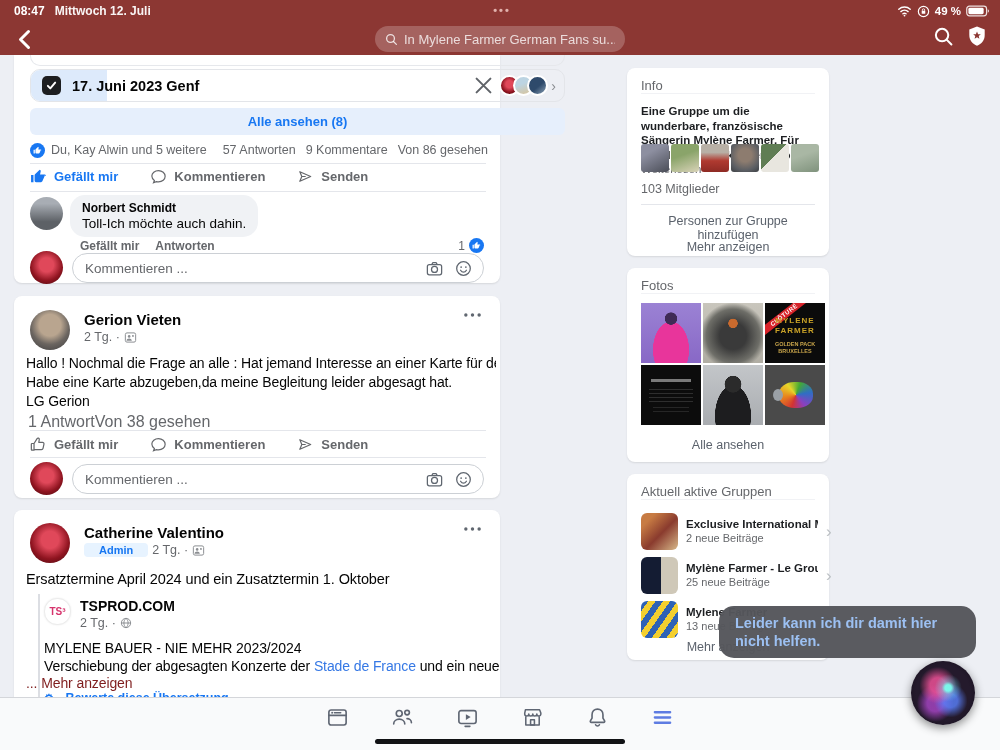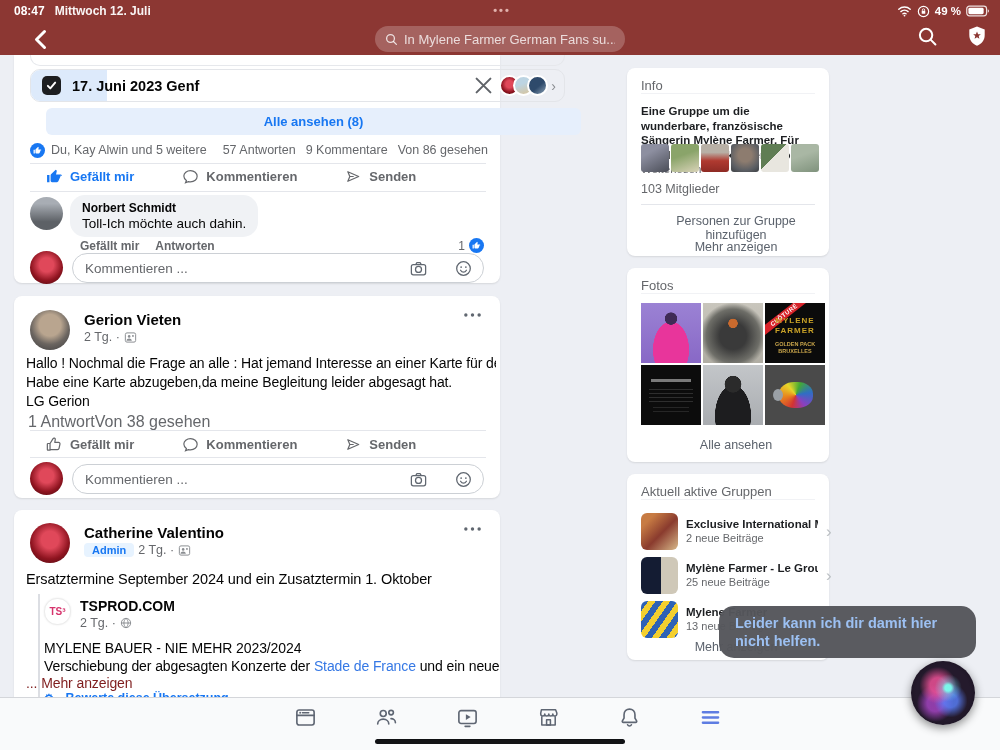--- a/index.html
+++ b/index.html
@@ -4,21 +4,21 @@
 <style>
   * { box-sizing: border-box; margin: 0; padding: 0; }
   html,body { width:1000px; height:750px; }
   body {
     font-family:"Liberation Sans", sans-serif;
     background:#edeff4; position:relative; overflow:hidden;
     -webkit-font-smoothing:antialiased; color:#050505;
   }
   .abs { position:absolute; }
   svg { display:block; }
-  button { background:none; border:none; font-family:inherit; cursor:pointer; padding:0;margin-left:16px; }
+  button { background:none; border:none; font-family:inherit; cursor:pointer; padding:0; }
 
   
   .topbar { position:absolute; top:0; left:0; right:0; height:55px; background:#8c3733; z-index:5; }
   .statusrow { position:absolute; top:3px; left:14px; right:10px; height:16px;
     display:flex; align-items:center; color:#fff; font-size:12px; }
   .statusrow .time { font-weight:700; margin-right:10px; }
   .statusrow .date { font-weight:600; opacity:.95; }
   .statusdots { position:absolute; left:0; right:0; text-align:center; top:1px;
     color:rgba(255,220,215,.75); font-size:11px; letter-spacing:2px; font-weight:700; }
   .statusright { margin-left:auto; display:flex; align-items:center; gap:5px; }
@@ -336,37 +336,37 @@
           <path d="M8.3 14.2c1 1.6 2.2 2.4 3.7 2.4s2.7-.8 3.7-2.4"></path>
         </svg>
     </button>
   </div>
 </div>
 
 <div class="card feedcard" style="top:510px;height:187px;overflow:hidden;border-radius:8px 8px 0 0;">
   <div class="pavatar redlogo" style="left:16px;top:13px;width:40px;height:40px;"></div>
   <div class="abs pname" style="left:70px;top:14px;">Catherine Valentino</div>
   <div class="abs pmeta" style="left:70px;top:33px;">
-    <span style="background:#e7f3ff;color:#1877f2;font-size:11px;font-weight:700;padding:1px 8px;border-radius:4px;">Admin</span>
+    <span style="background:#e7f3ff;color:#1877f2;font-size:11px;font-weight:700;padding:1px 15px;border-radius:4px;">Admin</span>
     <span>2 Tg. ·</span>
     <svg width="13" height="13" viewBox="0 0 24 24" fill="#8a8d91">
         <rect x="2.5" y="3.5" width="19" height="17" rx="3" fill="none" stroke="#8a8d91" stroke-width="1.8"></rect>
         <circle cx="9.5" cy="10" r="2.4"></circle>
         <path d="M4.5 18c.4-2.6 2.5-4.2 5-4.2s4.6 1.6 5 4.2z"></path>
         <circle cx="16.5" cy="9" r="1.8"></circle>
       </svg>
   </div>
   <button class="dotsbtn">
     <svg width="19" height="6" viewBox="0 0 20 6">
         <circle cx="3" cy="3" r="1.8" fill="#606770"></circle>
         <circle cx="10" cy="3" r="1.8" fill="#606770"></circle>
         <circle cx="17" cy="3" r="1.8" fill="#606770"></circle>
       </svg>
   </button>
-  <div class="abs ptext" style="left:12px;top:60px;font-size:14.5px;">Ersatztermine September 2024 und ein Zusatztermin 1. Oktober</div>
+  <div class="abs ptext" style="left:12px;top:60px;font-size:14.5px;">Ersatztermine April 2024 und ein Zusatztermin 1. Oktober</div>
 
   <div class="abs" style="left:24px;top:84px;bottom:0;width:2px;background:#dcdee3;"></div>
   <div class="abs" style="left:30px;top:88px;width:27px;height:27px;border:1px solid #ececec;border-radius:13px;background:#fff;display:flex;align-items:center;justify-content:center;font-size:10px;font-weight:700;color:#d6336c;box-shadow:0 0 2px rgba(0,0,0,.08);">TS³</div>
   <div class="abs" style="left:66px;top:88px;font-size:14px;font-weight:700;">TSPROD.COM</div>
   <div class="abs pmeta" style="left:66px;top:106px;">
     <span>2 Tg. ·</span>
     <svg width="12" height="12" viewBox="0 0 16 16" fill="none" stroke="#8a8d91" stroke-width="1.3">
         <circle cx="8" cy="8" r="6.2"></circle>
         <path d="M1.8 8h12.4M8 1.8c-1.9 1.7-2.8 3.8-2.8 6.2S6.1 12.5 8 14.2c1.9-1.7 2.8-3.8 2.8-6.2S9.9 3.5 8 1.8z"></path>
       </svg>

